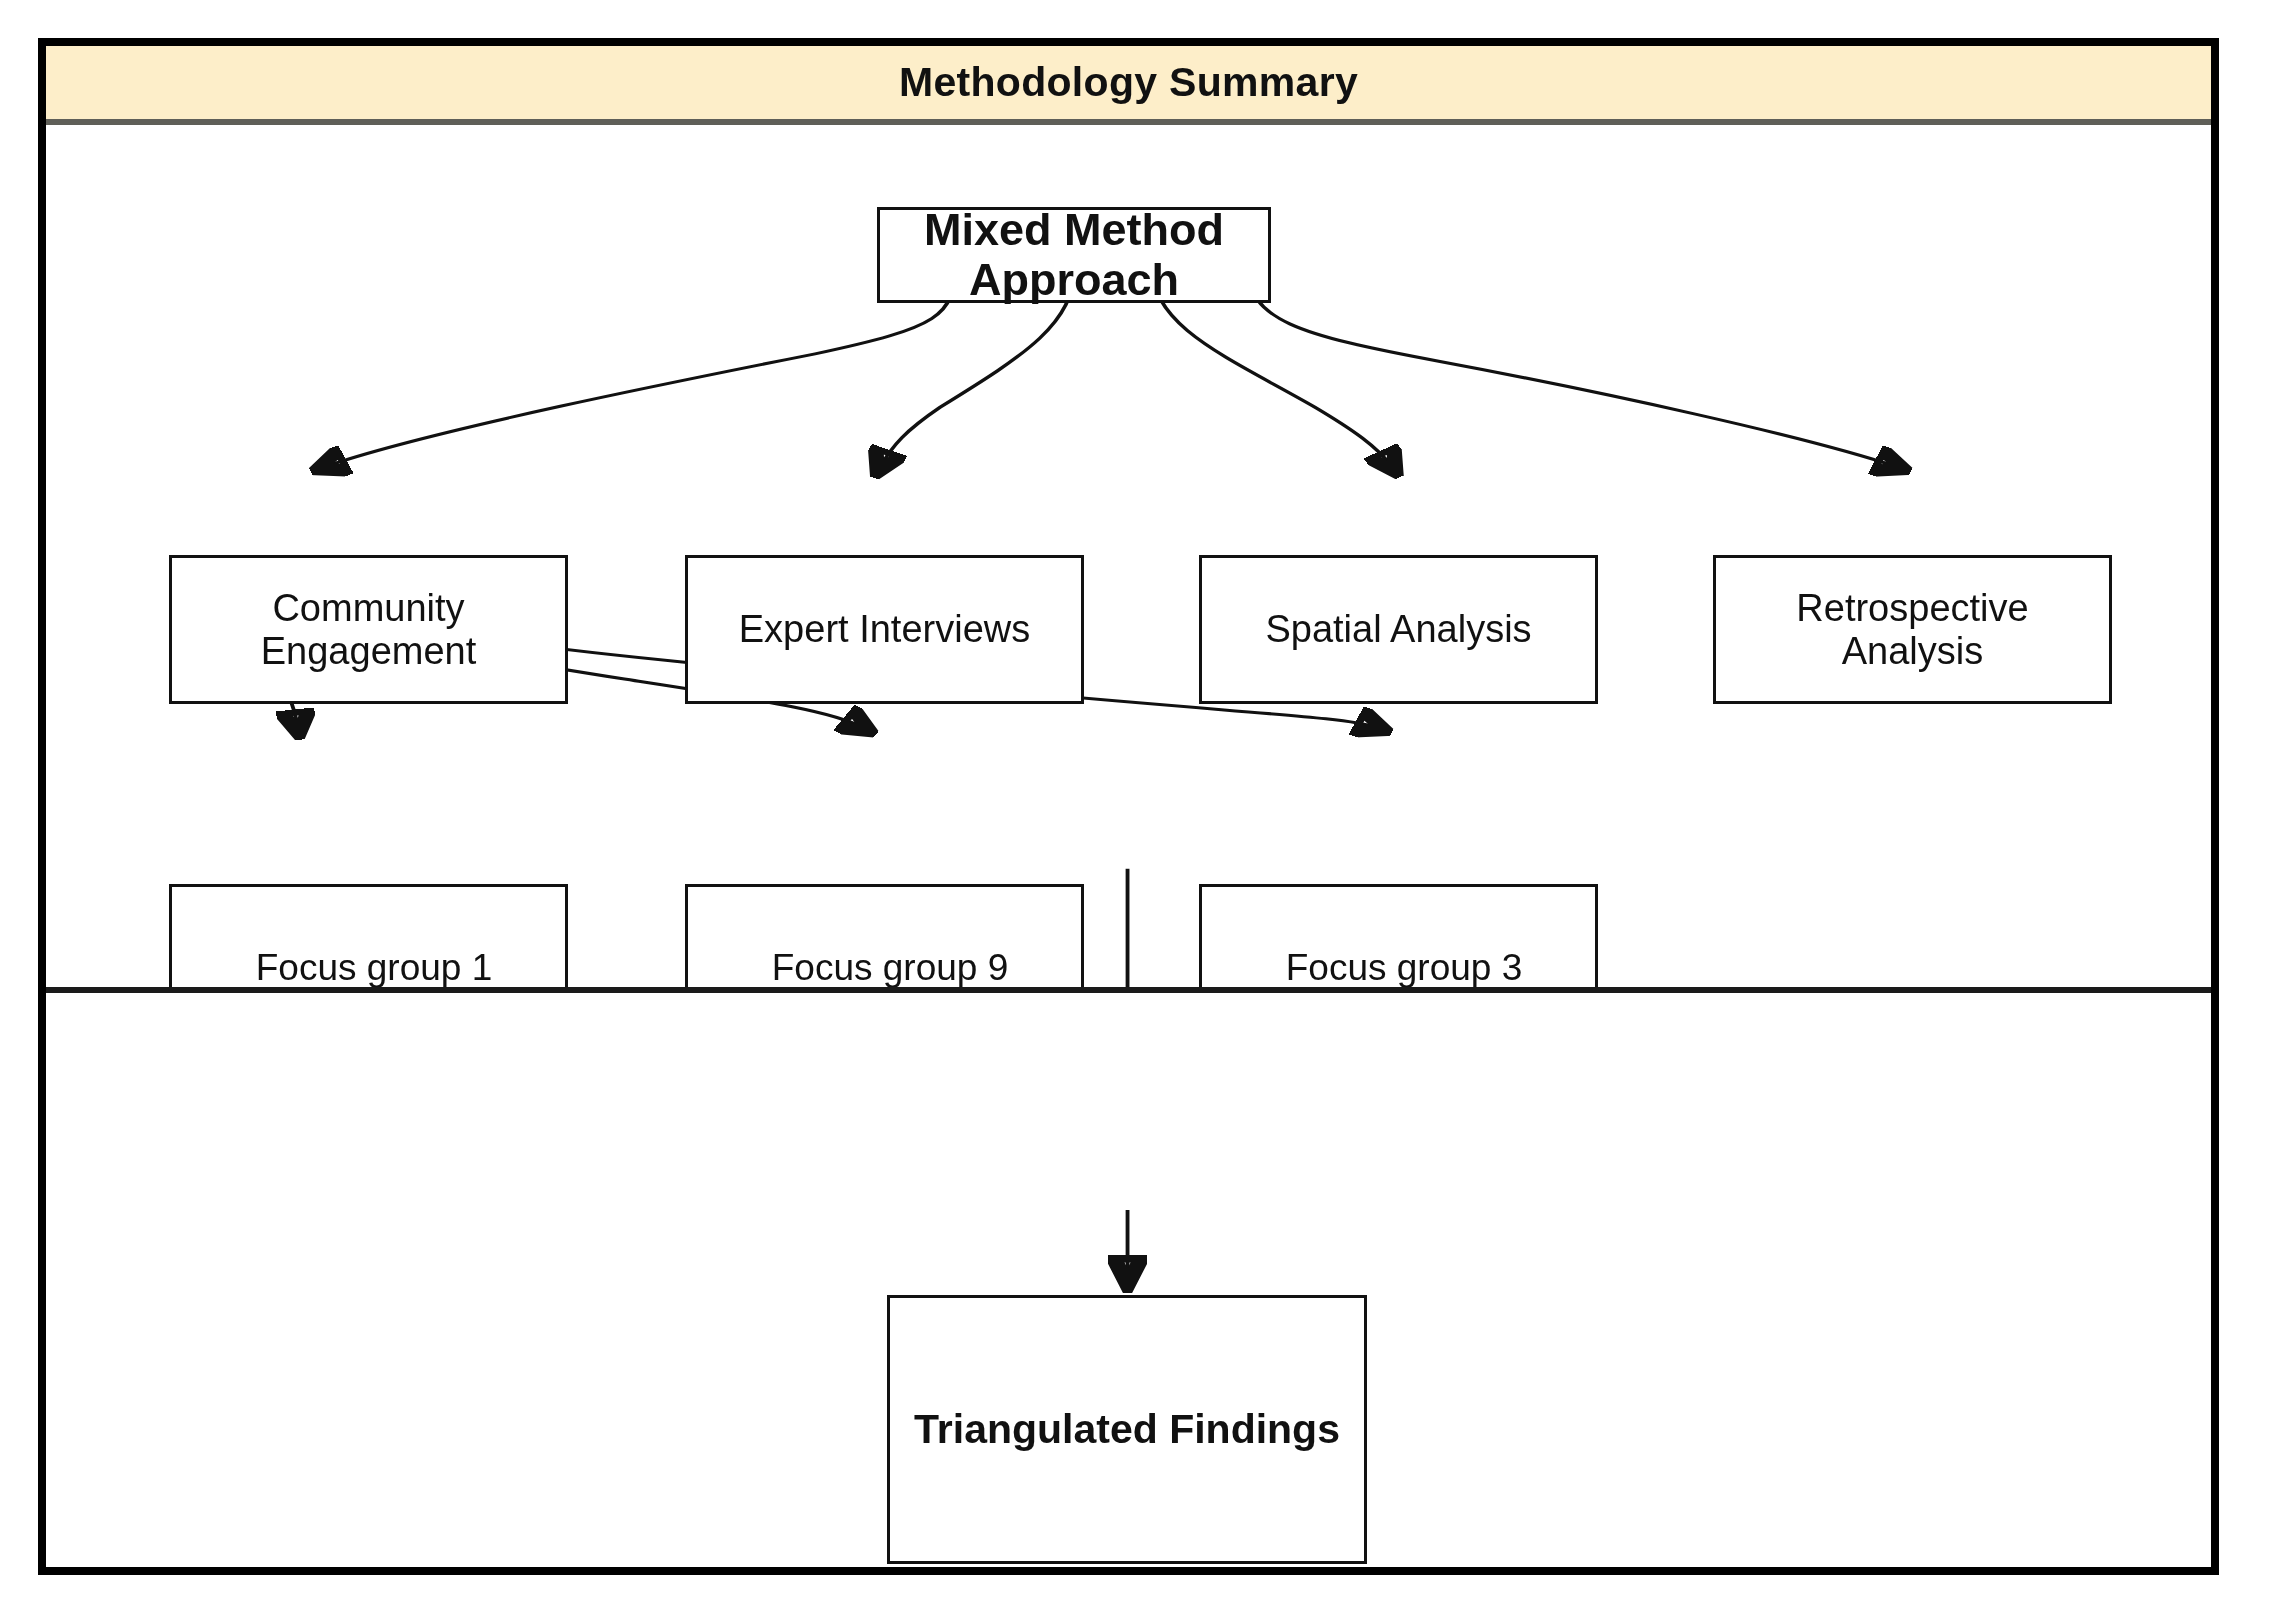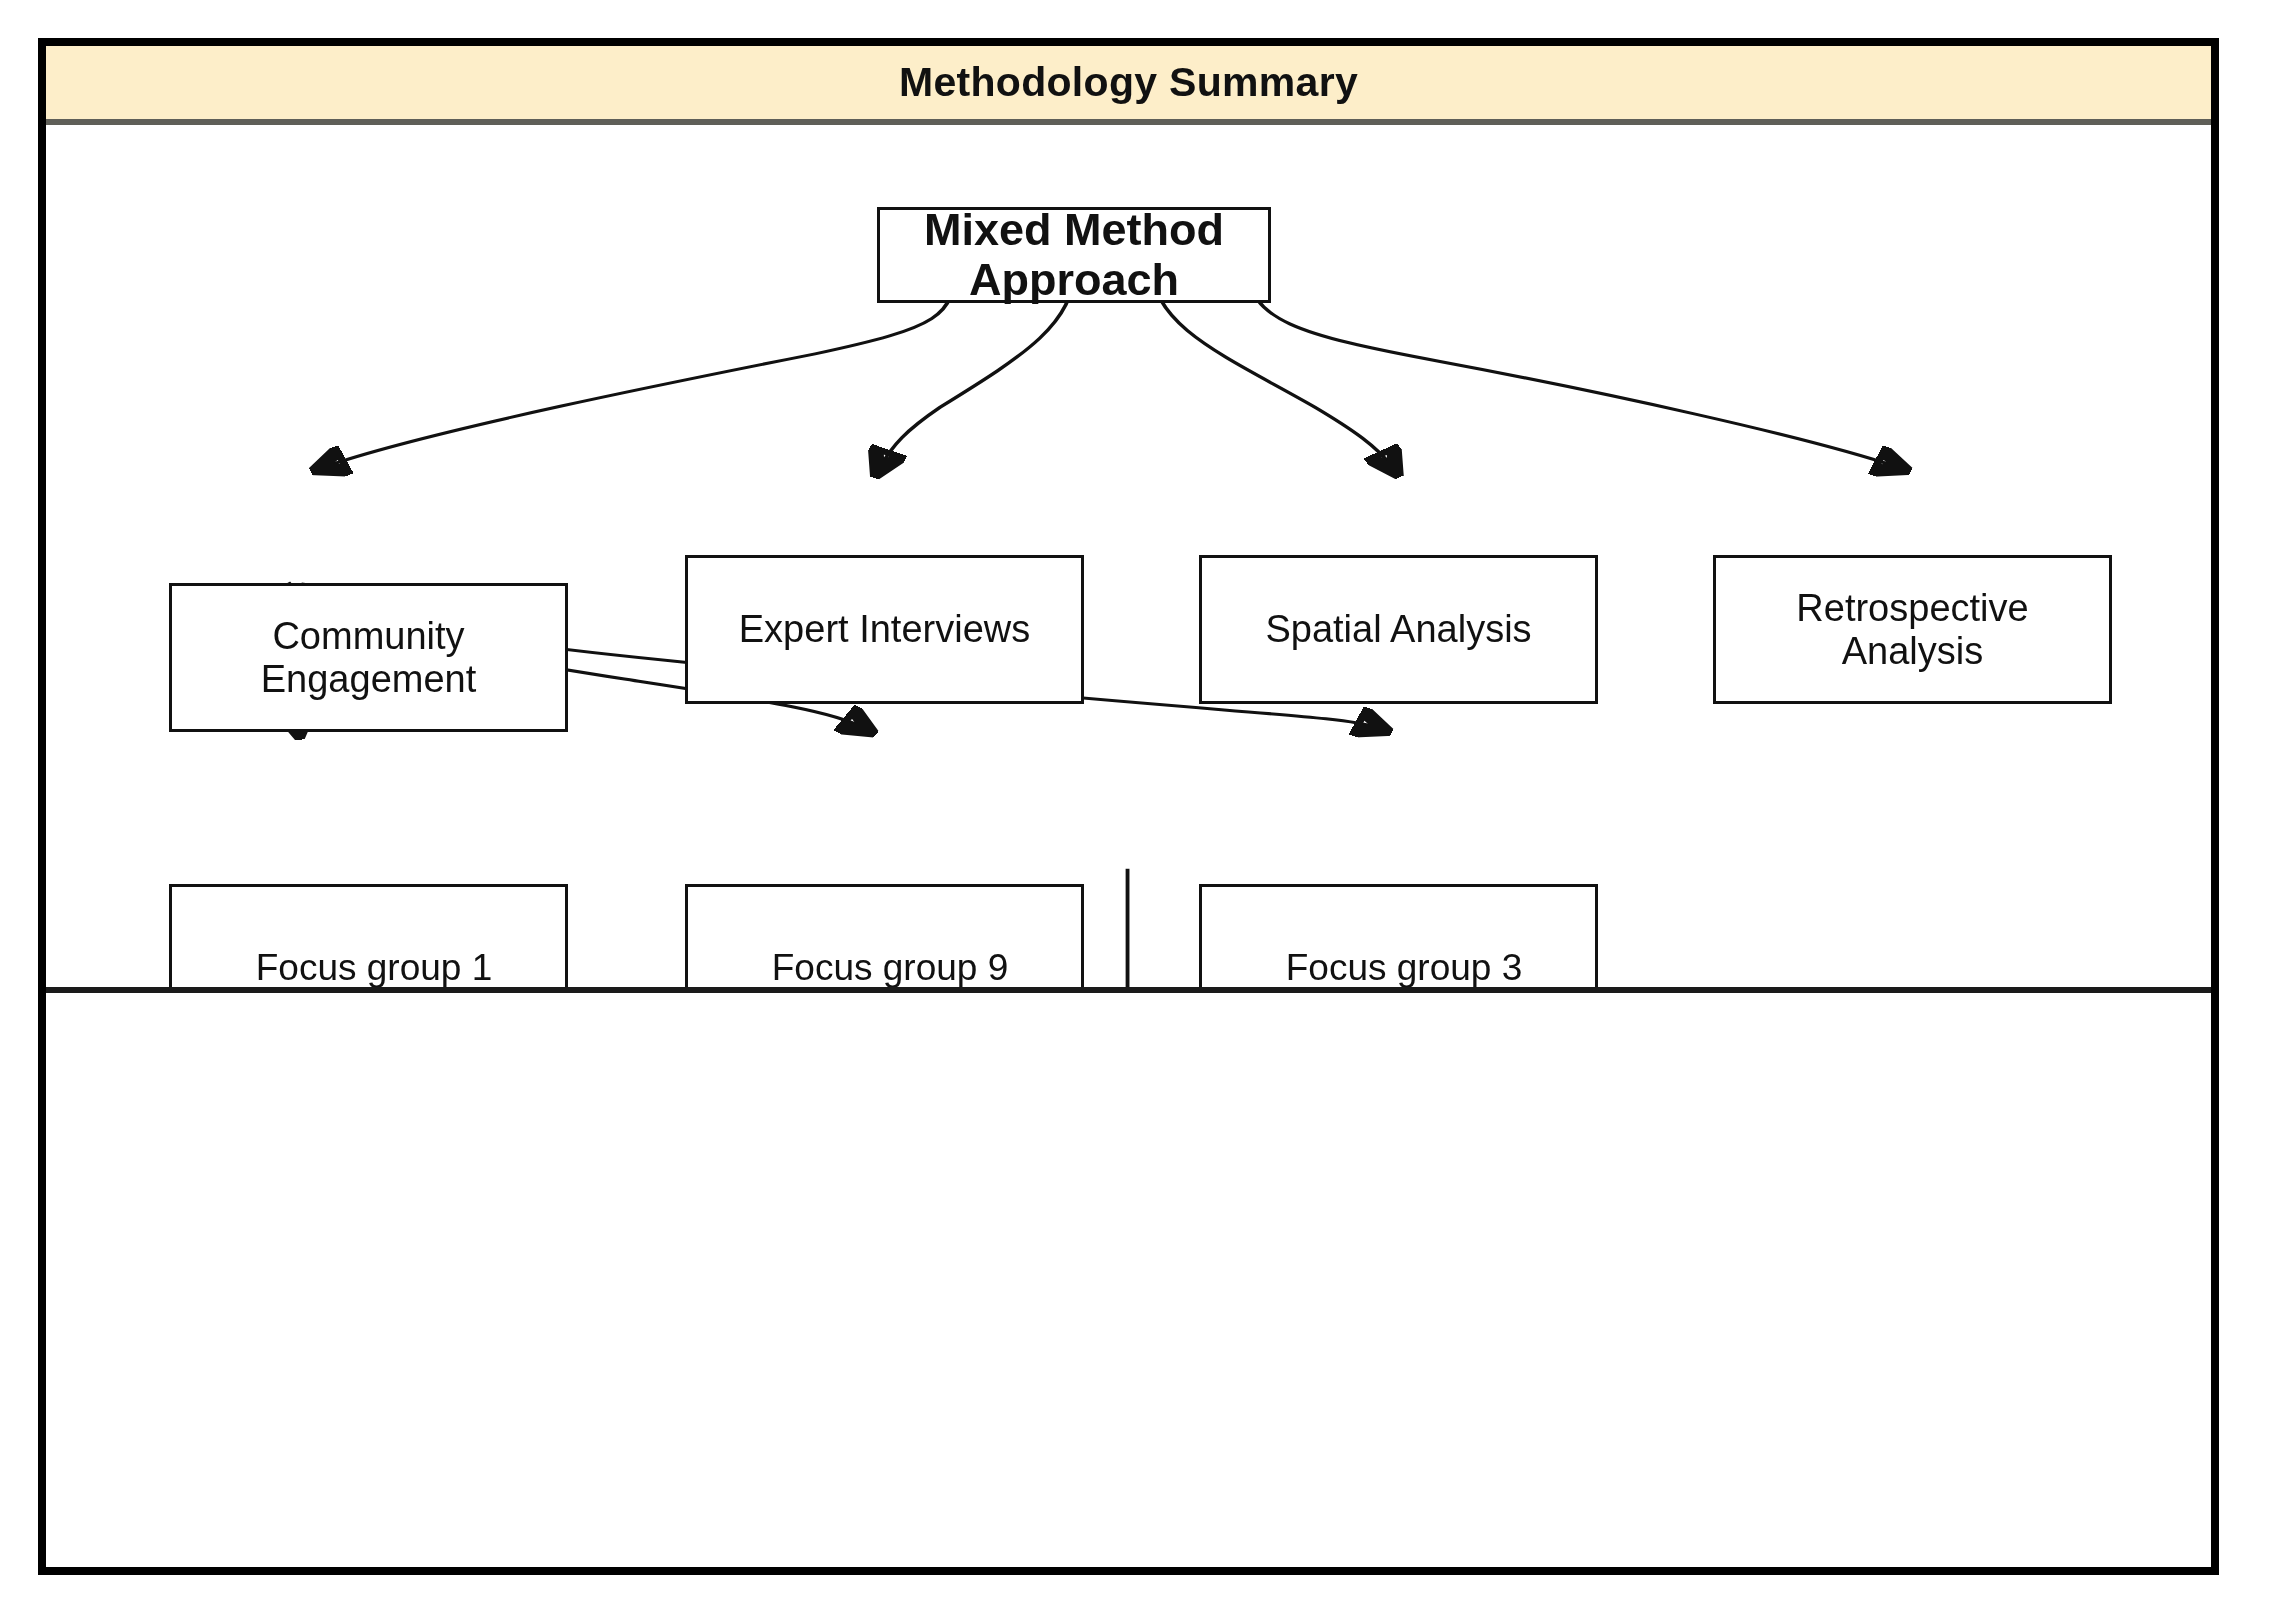--- a/index.html
+++ b/index.html
@@ -148,21 +148,21 @@
 
       <path d="M 280,602 C 300,670 620,700 980,740 C 1250,772 1350,775 1385,790" marker-end="url(#arrow)"></path>
 
       <line x1="1125" y1="975" x2="1125" y2="1130"></line>
     </svg>
 
     <div class="node root" style="left:831px; top:82px; width:394px; height:96px;">
       <span class="node-label">Mixed Method Approach</span>
     </div>
 
-    <div class="node method" style="left:123px; top:430px; width:399px; height:149px;margin-top:28px;">
+    <div class="node method" style="left:123px; top:430px; width:399px; height:149px;">
       <span class="node-label">Community Engagement</span>
     </div>
     <div class="node method" style="left:639px; top:430px; width:399px; height:149px;">
       <span class="node-label">Expert Interviews</span>
     </div>
     <div class="node method" style="left:1153px; top:430px; width:399px; height:149px;">
       <span class="node-label">Spatial Analysis</span>
     </div>
     <div class="node method" style="left:1667px; top:430px; width:399px; height:149px;">
       <span class="node-label">Retrospective Analysis</span>
@@ -172,15 +172,29 @@
       <span class="node-label">Focus group 1</span>
     </div>
     <div class="node focus" style="left:639px; top:759px; width:399px; height:168px;">
       <span class="node-label">Focus group 9</span>
     </div>
     <div class="node focus" style="left:1153px; top:759px; width:399px; height:168px;">
       <span class="node-label">Focus group 3</span>
     </div>
   </div>
 
+  <div id="findings-area">
+    <svg class="edges" viewBox="0 0 2252 380" preserveAspectRatio="none">
+      <defs>
+        <marker id="arrow2" markerWidth="10" markerHeight="10" refX="6" refY="5" orient="auto" markerUnits="strokeWidth">
+          <path d="M0,1 L8,5 L0,9 z" fill="#111111" stroke="none"></path>
+        </marker>
+      </defs>
+      <line x1="1125" y1="0" x2="1125" y2="72" marker-end="url(#arrow2)"></line>
+    </svg>
+
+    <div class="node findings" style="left:841px; top:85px; width:480px; height:269px;">
+      <span class="node-label">Triangulated Findings</span>
+    </div>
+  </div>
 
 </div>
 
 
 </body></html>

